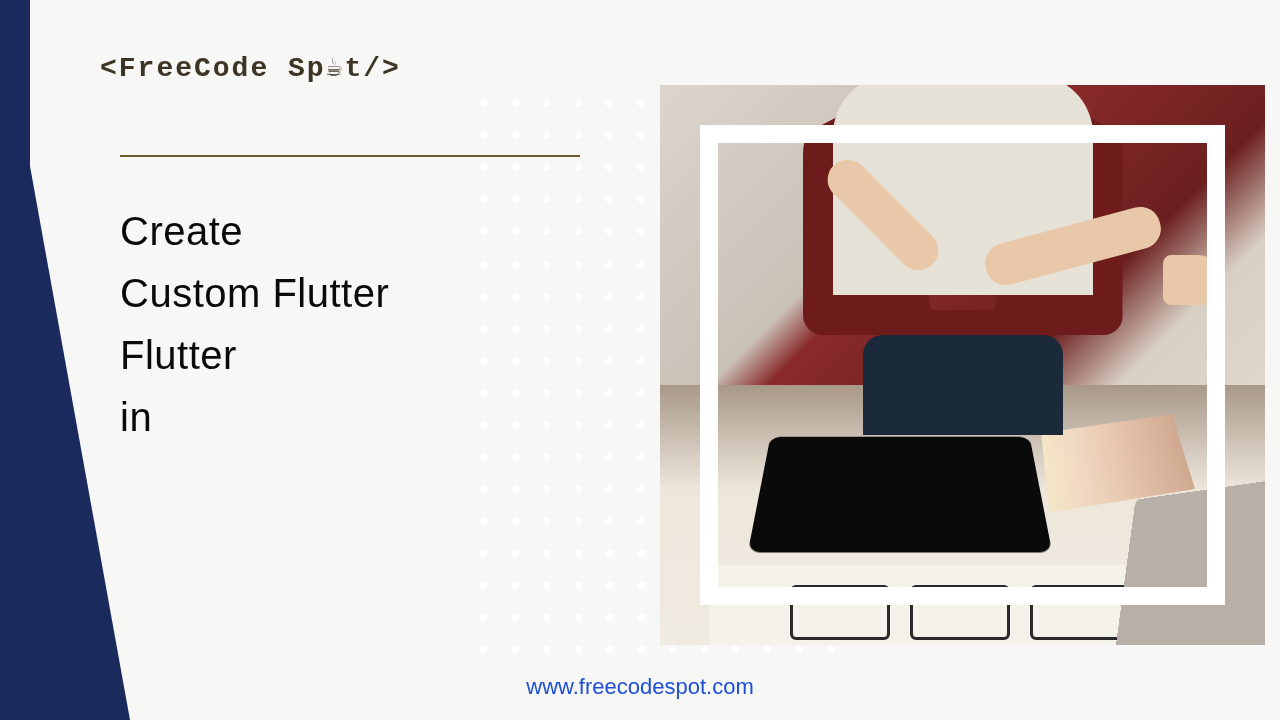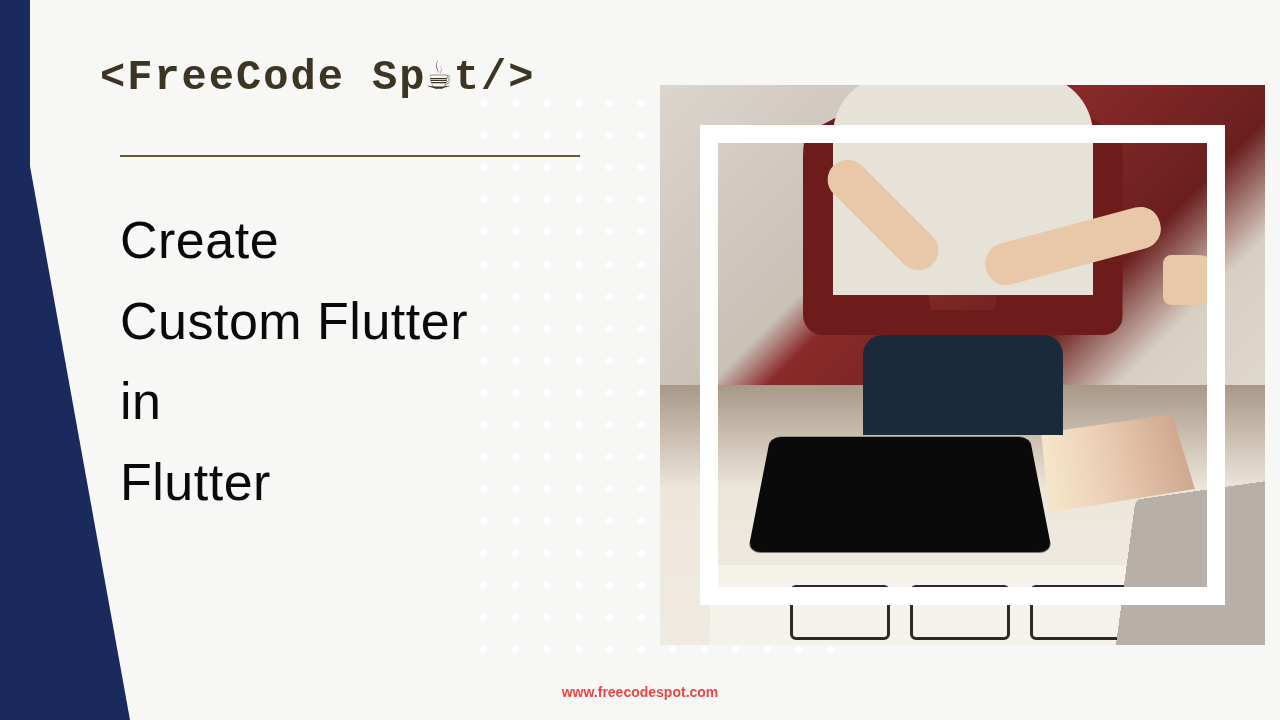--- a/index.html
+++ b/index.html
@@ -48,21 +48,21 @@
     height: 7px;
     background: #ffffff;
     border-radius: 50%;
   }
   .logo {
     position: absolute;
     left: 100px;
     top: 50px;
     z-index: 10;
     font-family: "Courier New", monospace;
-    font-size: 42px;
+    font-size: 28px;
     font-weight: bold;
     color: #3d3524;
     letter-spacing: 2px;
   }
   .logo .mug {
     display: inline-block;
     position: relative;
   }
   .divider {
     position: absolute;
@@ -71,21 +71,21 @@
     width: 460px;
     height: 2px;
     background: #6b5a2e;
     z-index: 10;
   }
   .title-block {
     position: absolute;
     left: 120px;
     top: 200px;
     z-index: 10;
-    font-size: 52px;
+    font-size: 40px;
     font-weight: 500;
     color: #0a0a0a;
     line-height: 1.55;
     font-family: "Segoe UI Light", "Segoe UI", Arial, sans-serif;
     letter-spacing: 0.5px;
   }
   .photo-outer {
     position: absolute;
     right: 15px;
     top: 85px;
@@ -226,24 +226,24 @@
     height: 480px;
     border: 18px solid #ffffff;
     z-index: 9;
     pointer-events: none;
   }
   .url {
     position: absolute;
     left: 50%;
     bottom: 20px;
     transform: translateX(-50%);
-    font-size: 14px;
-    color: #ef4444;
+    font-size: 22px;
+    color: #1d4ed8;
     z-index: 20;
-    font-weight: 700;
+    font-weight: 400;
   }
 </style>
 </head>
 <body>
 
 <div class="navy-triangle"></div>
 <div class="navy-rect"></div>
 
 <div class="dots">
     <span></span>
@@ -466,22 +466,22 @@
 
 <div class="logo">
   <span>&lt;FreeCode Sp</span><span class="mug">☕</span><span>t/&gt;</span>
 </div>
 
 <div class="divider"></div>
 
 <div class="title-block">
   <div>Create</div>
   <div>Custom Flutter</div>
+  <div>Flutter</div>
   <div>in</div>
-  <div>Flutter</div>
 </div>
 
 <div class="photo-outer">
   <div class="desk">
     <div class="wireframes">
       <div class="wire-rect wr1"></div>
       <div class="wire-rect wr2"></div>
       <div class="wire-rect wr3"></div>
     </div>
     <div class="tablet"></div>

